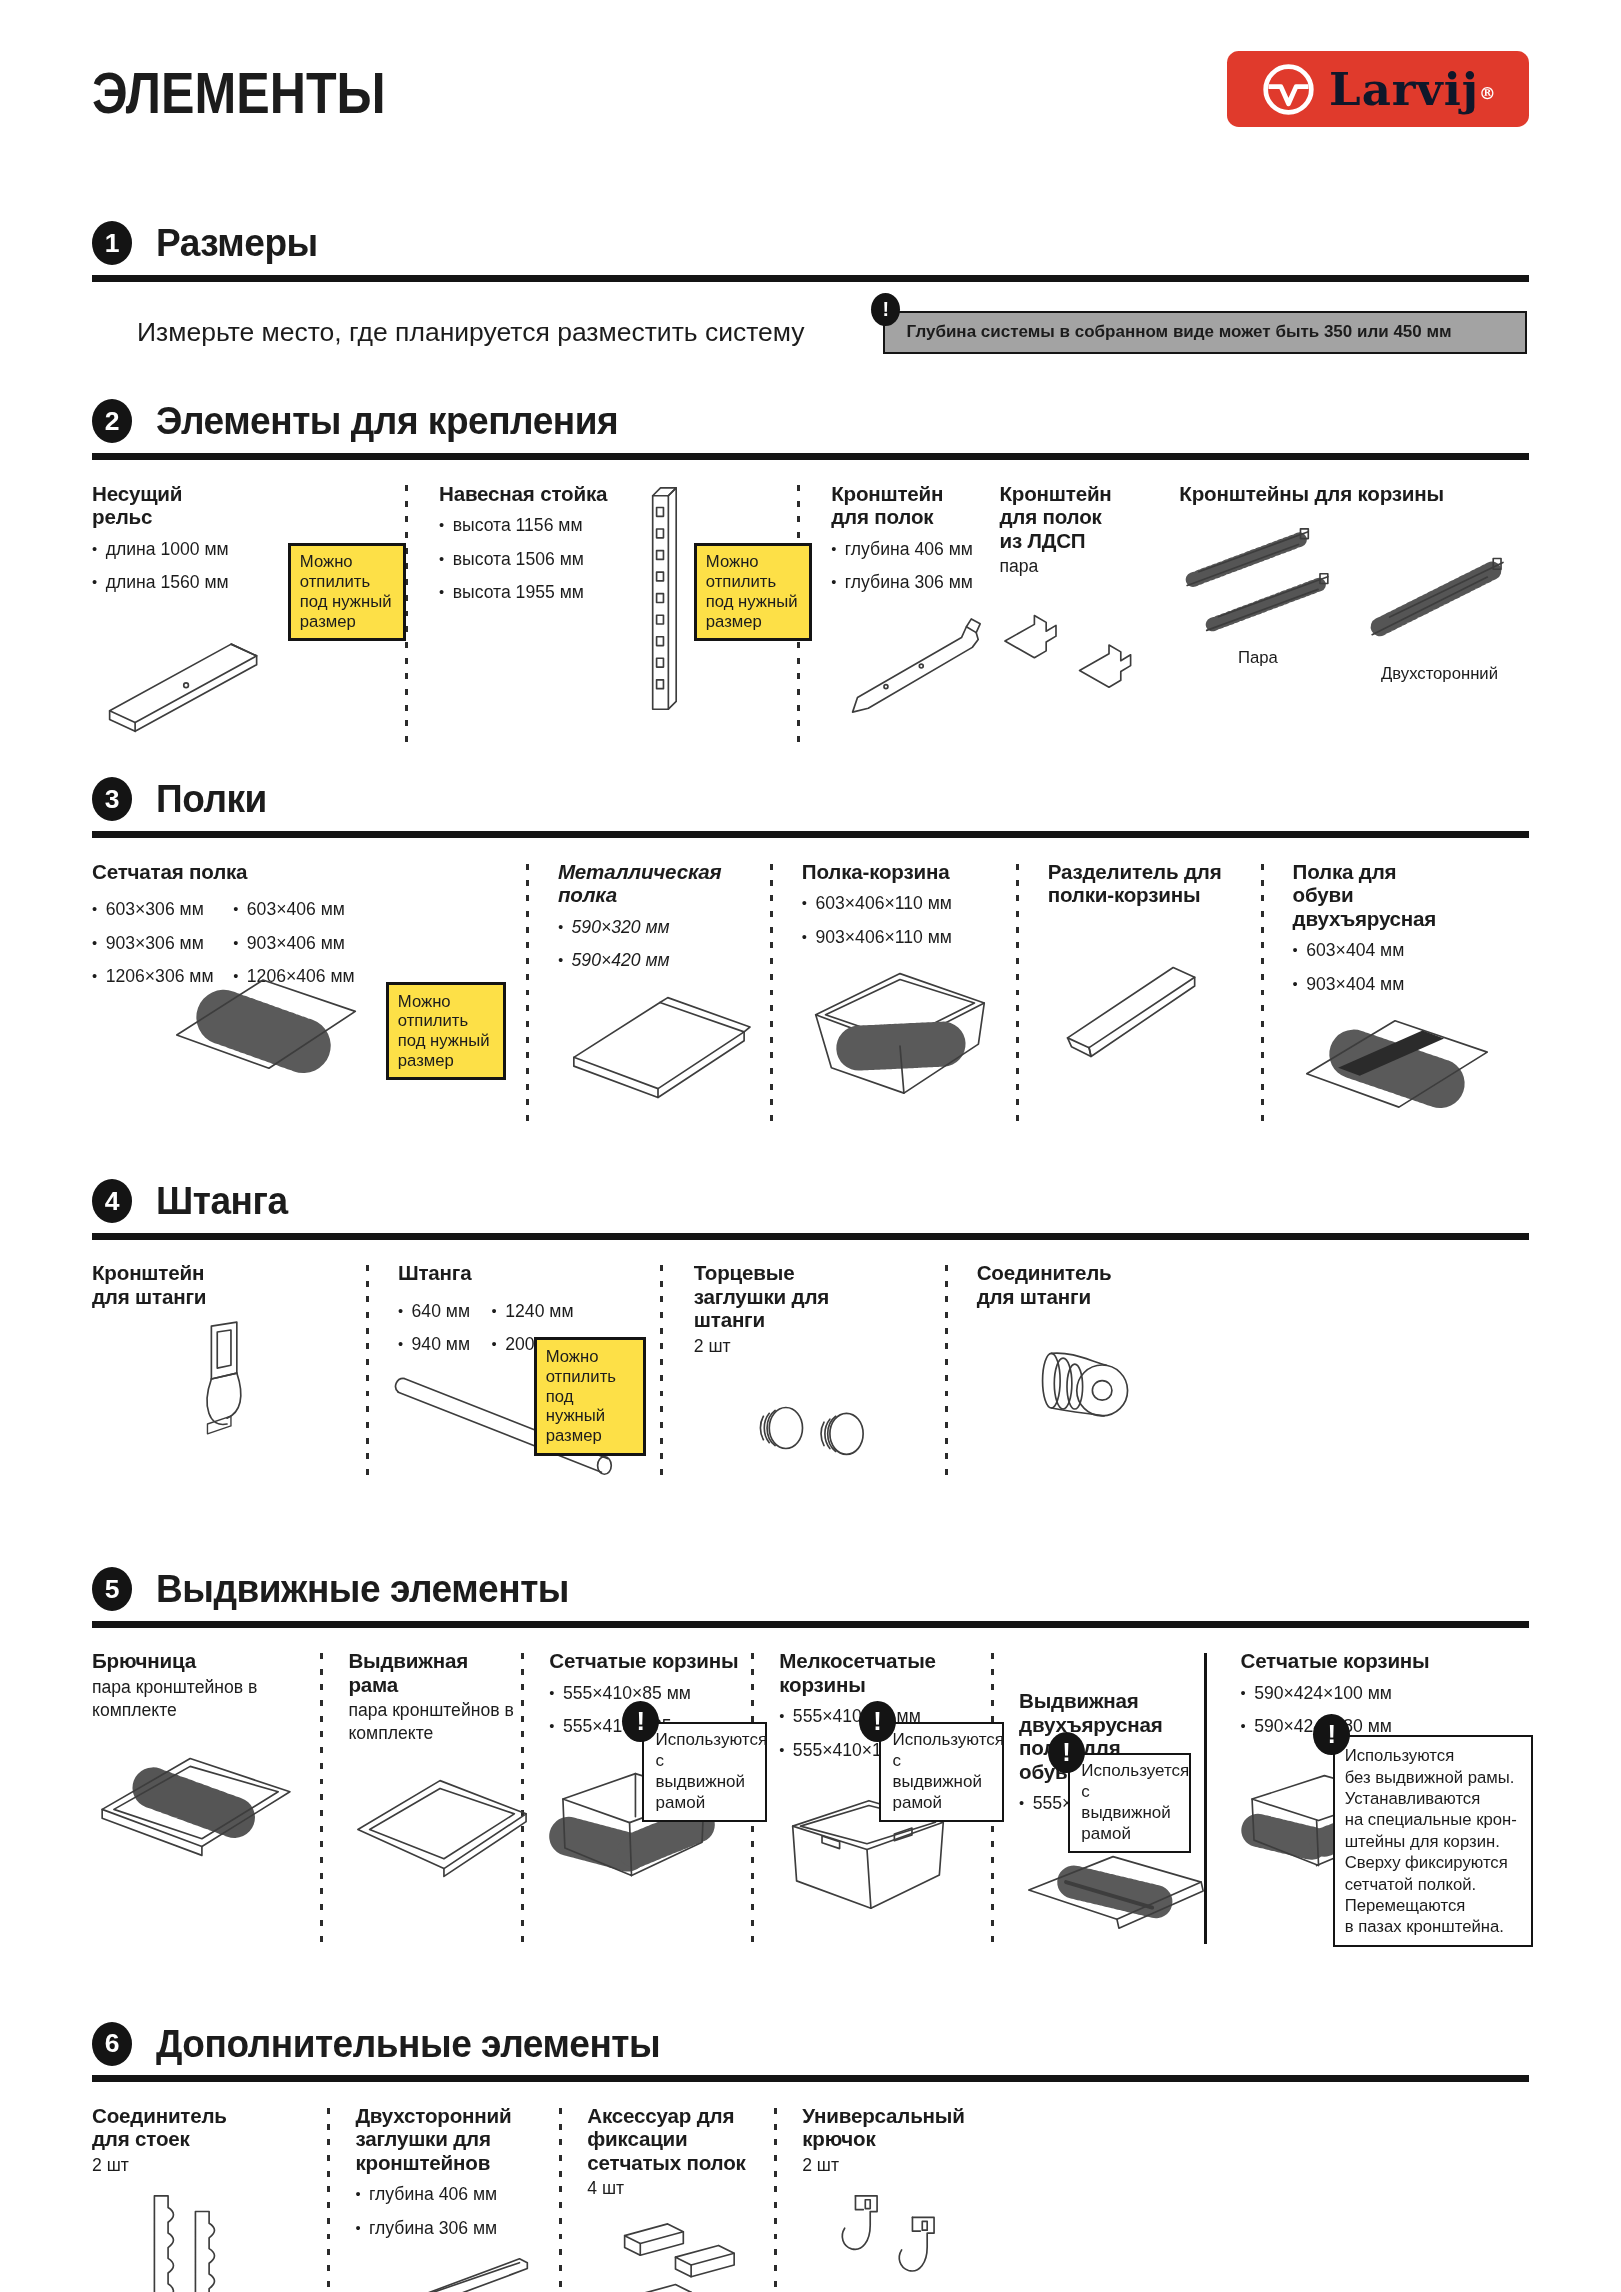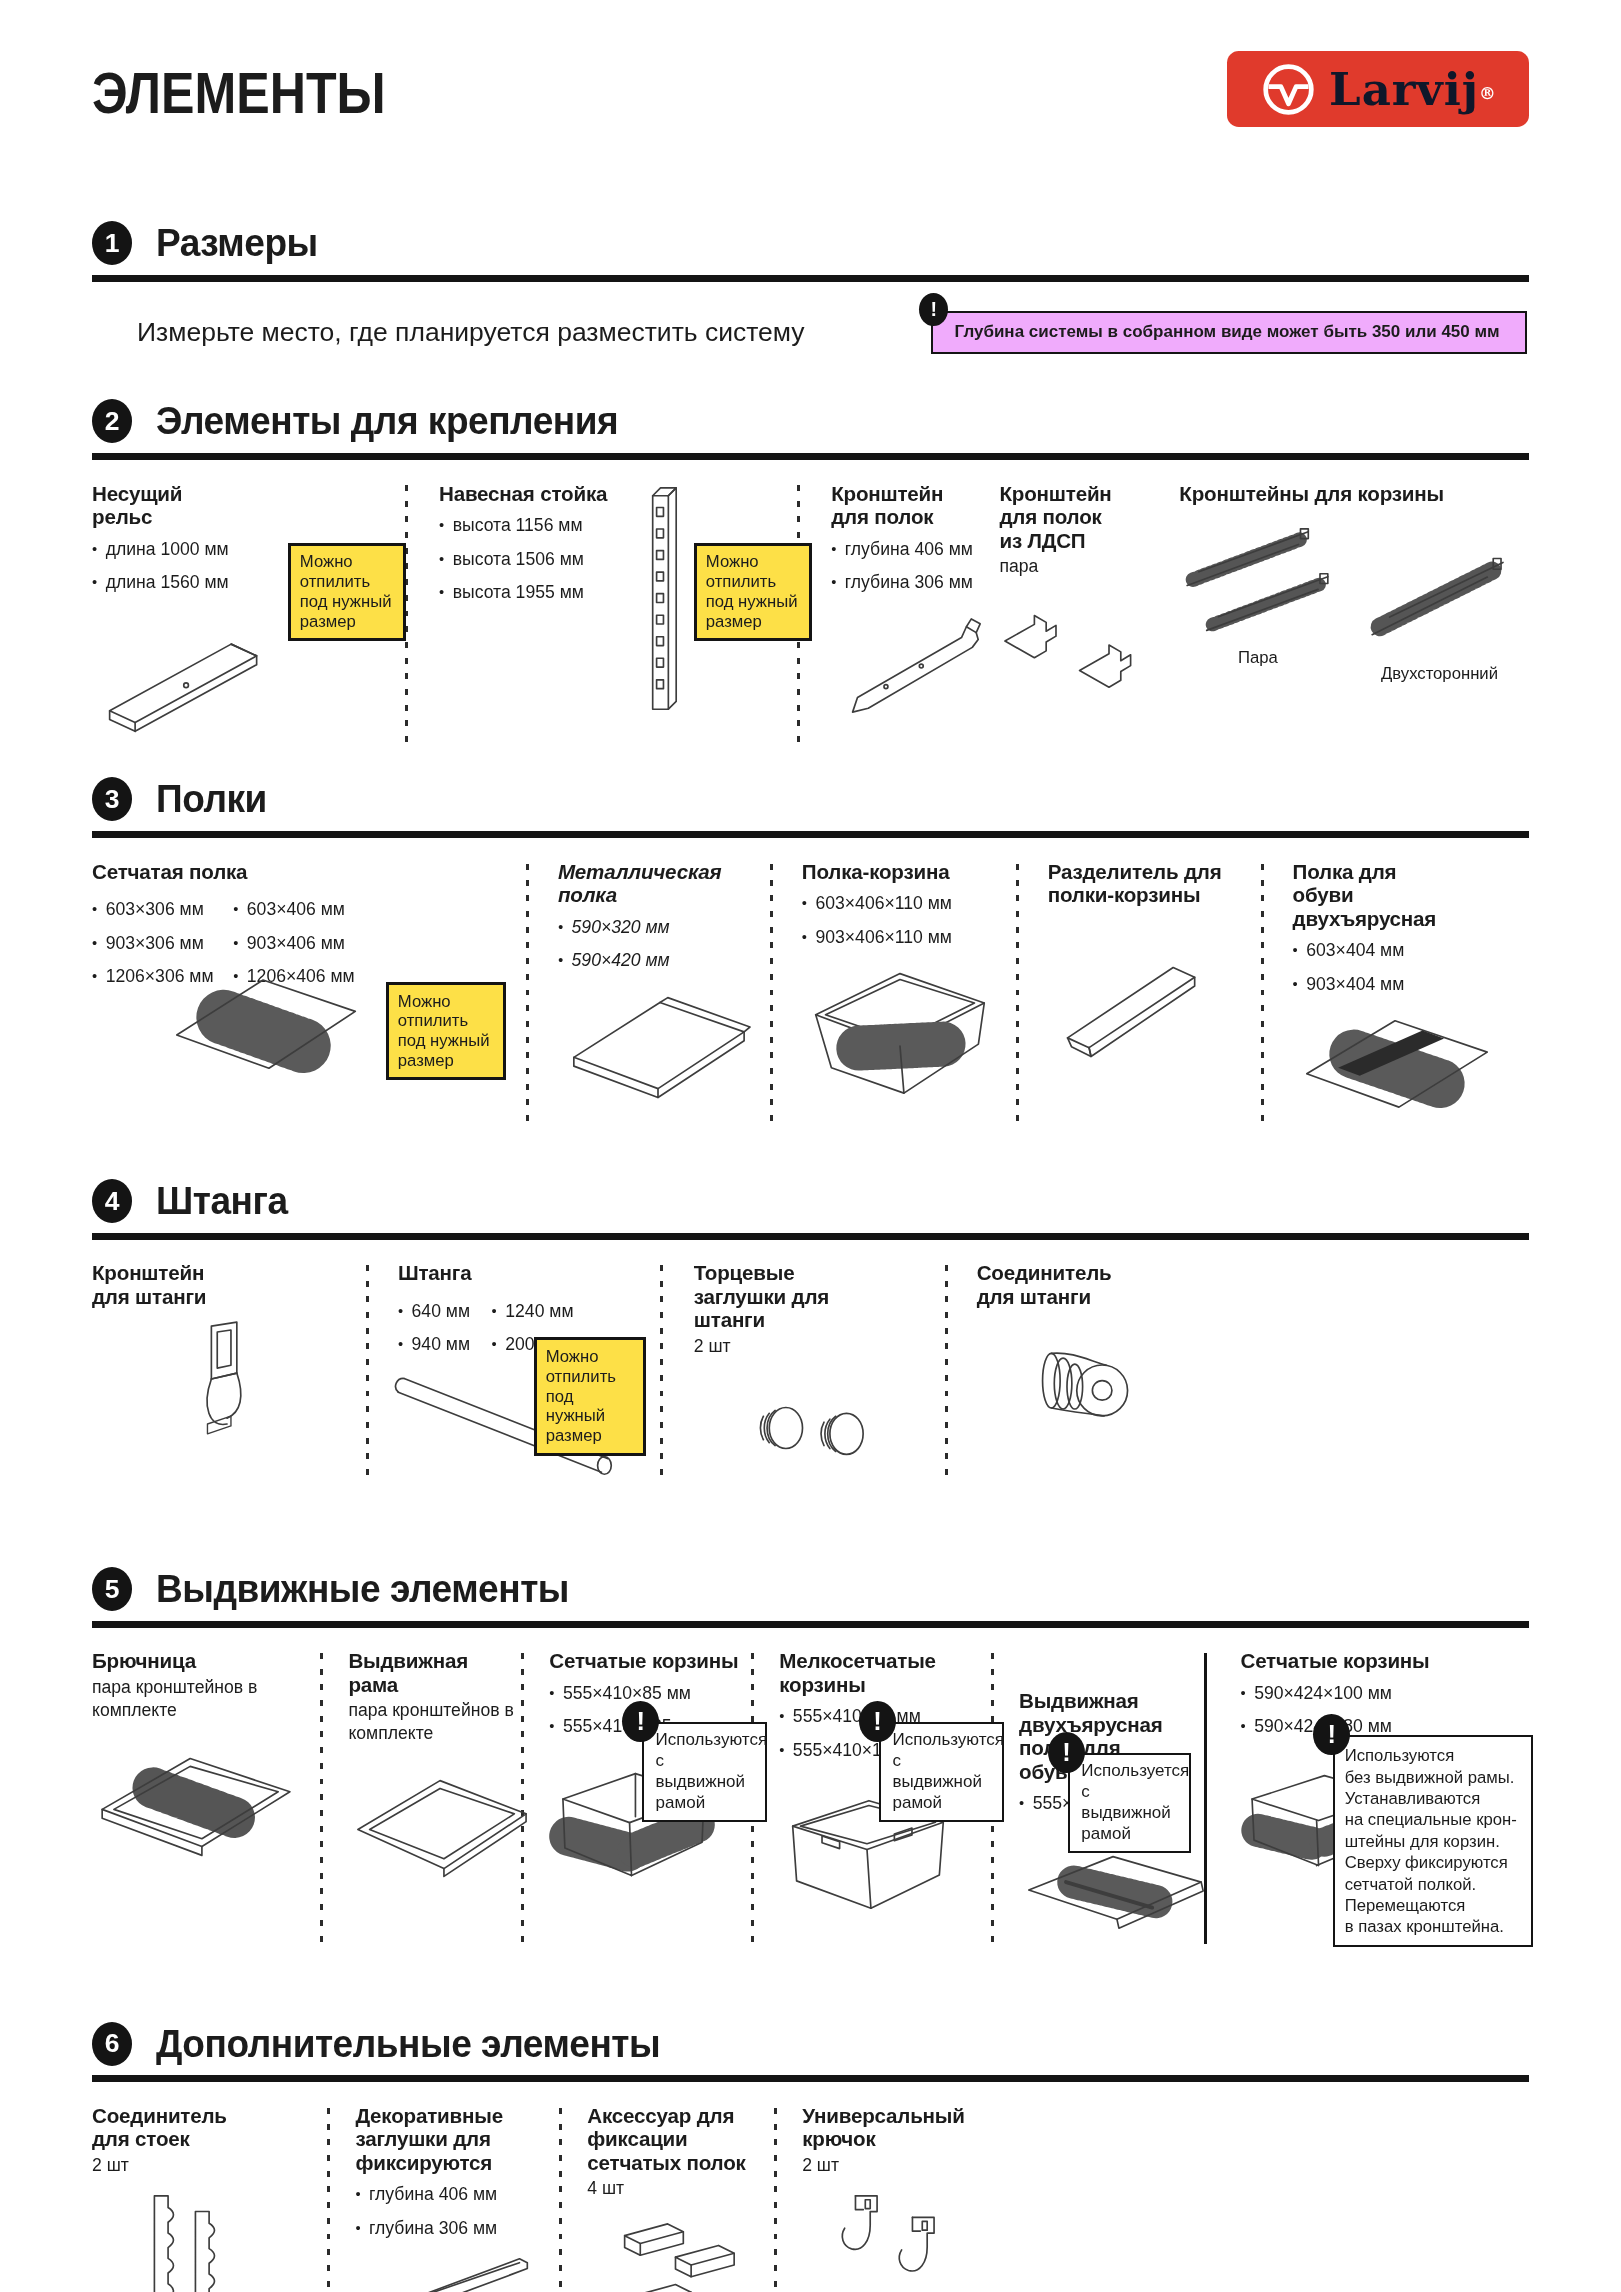--- a/index.html
+++ b/index.html
@@ -62,21 +62,21 @@
     font-weight:700; font-size:25.5px; display:flex; align-items:center; justify-content:center;
     top:-21.6px; left:-19.6px; z-index:5;
   }
   .excl.small{width:29px; height:33px; font-size:19.6px; top:-17.6px; left:-11.8px;}
   
   .s1row{display:flex; justify-content:space-between; align-items:center; margin-top:29px;}
   .s1text{font-size:26.5px; margin-left:45px;}
   .s1notewrap{position:relative; margin-right:2px;}
   .s1note{
     box-sizing:border-box; border:2.9px solid #141414; padding:9.8px 15.7px 9.8px 21.6px;
-    font-size:17px; font-weight:700; width:596px; background:#f0abfc;
+    font-size:17px; font-weight:700; width:644px; background:#a3a3a3;
   }
   
   .ill{display:block;}
   .ill path,.ill rect,.ill circle,.ill ellipse,.ill line,.ill polyline{
     fill:none; stroke:#3d3d3d; stroke-width:1.7; stroke-linejoin:round; stroke-linecap:round;
   }
   .figpair{display:flex; gap:13.7px; margin-top:7.8px;}
   .figcap{font-size:16.7px; text-align:center; margin-top:2px;}
   
   #sec1{margin-top:94px;}
@@ -510,21 +510,21 @@
         <svg class="ill" width="127" height="176" viewBox="0 0 130 180" style="margin-top:9.8px; margin-left:37px;">
           <path d="M26,10 h14 v12 q11,7 0,15 v11 q11,7 0,15 v11 q11,7 0,15 v11 q11,7 0,15 v18 h-14 z"></path>
           <g transform="translate(42,16)">
             <path d="M26,10 h14 v12 q11,7 0,15 v11 q11,7 0,15 v11 q11,7 0,15 v11 q11,7 0,15 v18 h-14 z"></path>
           </g>
         </svg>
       </div>
       <div class="vsep"></div>
 
       <div class="col" style="width:229px; padding-left:25.5px;">
-        <h3 class="item-title" style="width:167px;">Декоративные заглушки для фиксируются</h3>
+        <h3 class="item-title" style="width:167px;">Двухсторонний заглушки для кронштейнов</h3>
         <ul class="bullets">
           <li>глубина 406 мм</li>
           <li>глубина 306 мм</li>
         </ul>
         <svg class="ill" width="196" height="132" viewBox="0 0 200 135" style="margin-top:7.8px;">
           <path d="M34,60 L168,10 L176,14 L176,20 L42,70 L34,66 Z"></path>
           <path d="M34,60 L168,14"></path>
           <path d="M10,96 L144,46 L152,50 L152,56 L18,106 L10,102 Z"></path>
           <path d="M10,96 L144,50"></path>
         </svg>

